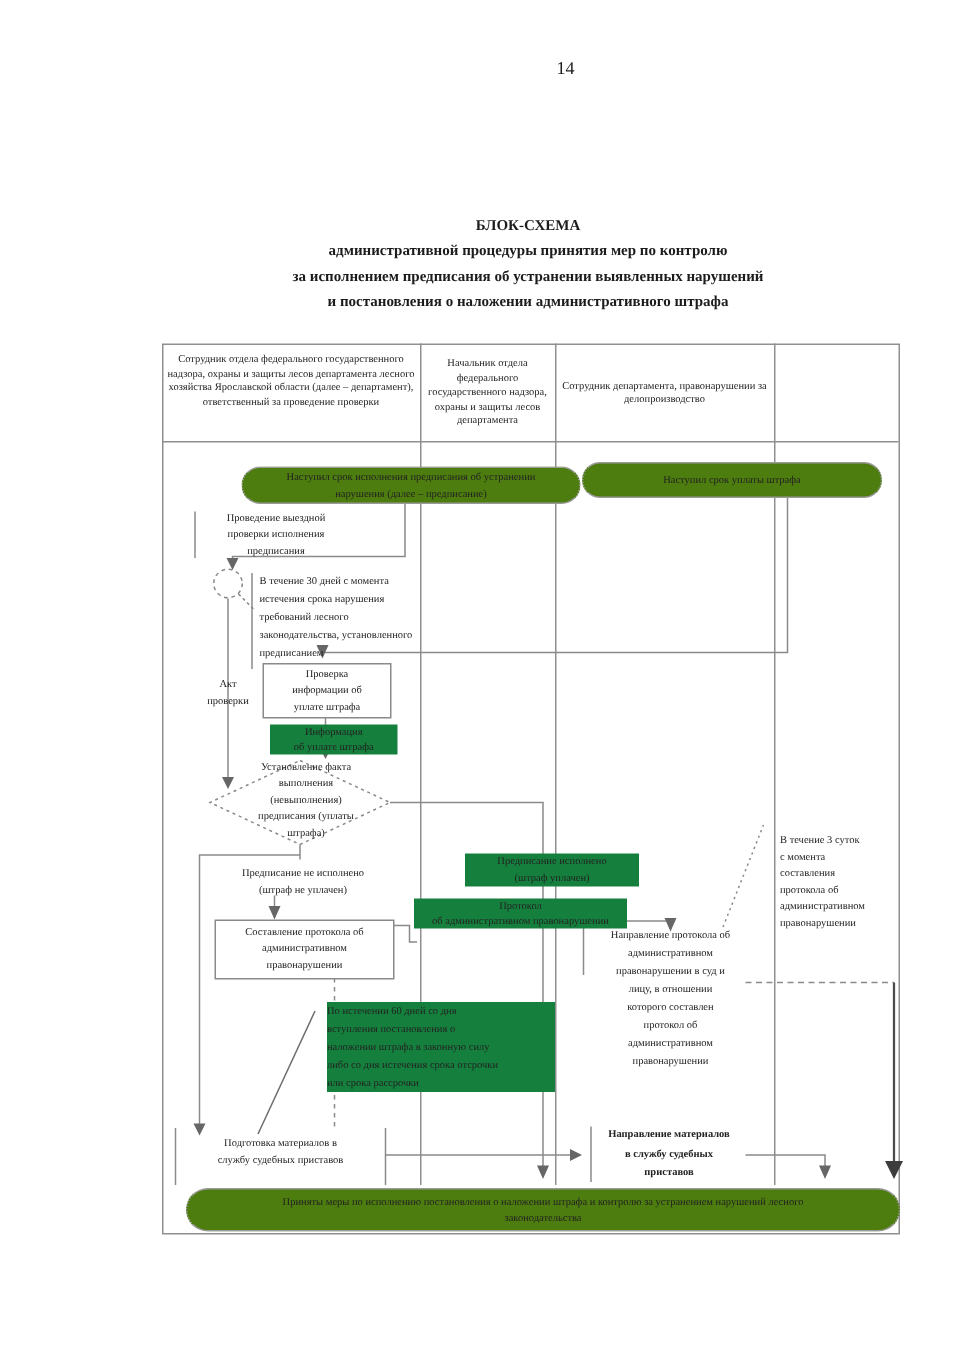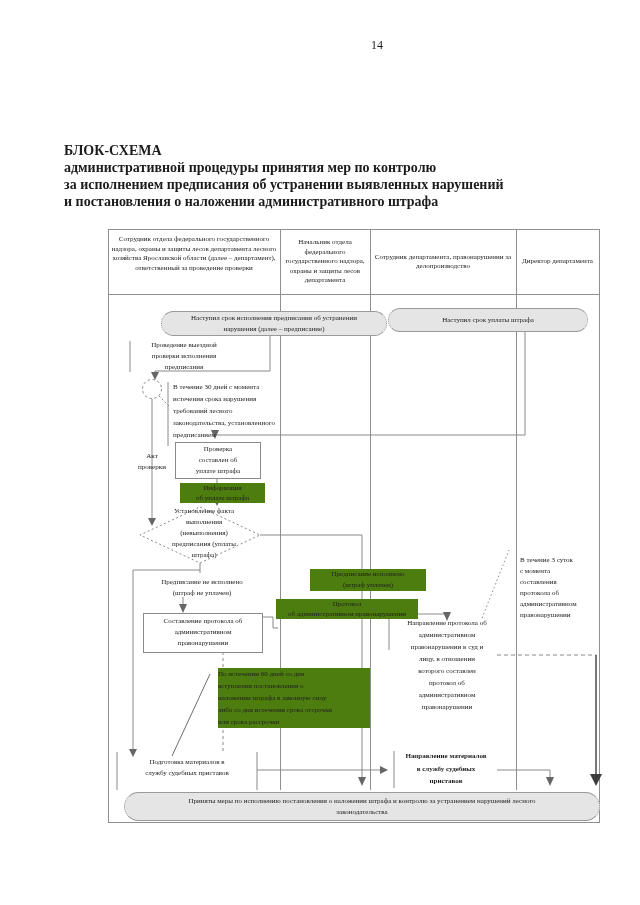--- a/index.html
+++ b/index.html
@@ -5,31 +5,31 @@
   html,body{margin:0;padding:0;background:#ffffff;}
   .page{
     position:relative;width:640px;height:905px;background:#ffffff;
     font-family:"Liberation Serif","DejaVu Serif",serif;color:#1c1c1c;overflow:hidden;
   }
   .abs{position:absolute;}
   .pre{white-space:pre-line;}
   
   .pageno{left:0;top:38px;width:754px;text-align:center;font-size:12px;}
   .appendix{left:380px;top:74px;font-size:12px;line-height:15px;}
-  .doc-title{left:64px;top:142px;width:576px;text-align:left;font-weight:bold;font-size:14px;line-height:17px;}
+  .doc-title{left:64px;top:142px;width:576px;text-align:center;font-weight:bold;font-size:10px;line-height:17px;}
   
   .fc{font-size:7px;line-height:11px;color:#222;z-index:3;}
   .ctr{text-align:center;}
   .lane-head{display:flex;align-items:center;justify-content:center;text-align:center;line-height:9.5px;z-index:3;}
   .stadium{
     border:1px dotted #9a9a9a;border-top-style:solid;border-bottom-style:solid;
     border-radius:14px;display:flex;align-items:center;justify-content:center;
-    text-align:center;z-index:3;background:#e5e5e5;
+    text-align:center;z-index:3;background:#4d7c0f;
   }
-  .whitebg{background:#4d7c0f;}
+  .whitebg{background:#15803d;}
   svg{position:absolute;left:0;top:0;z-index:1;}
 </style>
 </head>
 <body>
 
 <div class="page">
 
   <svg width="640" height="905">
 
     <g stroke="#8f8f8f" fill="none" stroke-width="1">
@@ -90,40 +90,39 @@
   <div class="abs doc-title">
     <div>БЛОК-СХЕМА</div>
     <div>административной процедуры принятия мер по контролю</div>
     <div>за исполнением предписания об устранении выявленных нарушений</div>
     <div>и постановления о наложении административного штрафа</div>
   </div>
 
   <div class="abs fc lane-head" style="left:110px;top:231px;width:168px;height:46px;">Сотрудник отдела федерального государственного надзора, охраны и защиты лесов департамента лесного хозяйства Ярославской области (далее – департамент), ответственный за проведение проверки</div>
   <div class="abs fc lane-head" style="left:282px;top:231px;width:86px;height:62px;">Начальник отдела федерального государственного надзора, охраны и защиты лесов департамента</div>
   <div class="abs fc lane-head" style="left:372px;top:231px;width:142px;height:62px;">Сотрудник департамента, правонарушении за делопроизводство</div>
-  <div class="abs fc lane-head" style="left:518px;top:231px;width:79px;height:62px;">Директор департамента</div>
 
   <div class="abs fc stadium pre" style="left:161px;top:311px;width:224px;height:23px;">Наступил срок исполнения предписания об устранении
 нарушения (далее – предписание)</div>
   <div class="abs fc stadium" style="left:388px;top:308px;width:198px;height:22px;">Наступил срок уплаты штрафа</div>
   <div class="abs fc ctr pre" style="left:133px;top:340px;width:102px;">Проведение выездной
 проверки исполнения
 предписания</div>
 
   <div class="abs fc stadium pre" style="left:124px;top:792px;width:474px;height:27px;border-radius:15px;">Приняты меры по исполнению постановления о наложении штрафа и контролю за устранением нарушений лесного
 законодательства</div>
   <div class="abs fc pre" style="left:173px;top:381px;width:140px;line-height:12px;">В течение 30 дней с момента
 истечения срока нарушения
 требований лесного
 законодательства, установленного
 предписанием</div>
   <div class="abs fc ctr pre" style="left:130px;top:451px;width:44px;">Акт
 проверки</div>
   <div class="abs fc ctr pre" style="left:176px;top:444px;width:84px;">Проверка
-составлен об
+информации об
 уплате штрафа</div>
   <div class="abs fc ctr pre whitebg" style="left:180px;top:483px;width:85px;line-height:10px;">Информация
 об уплате штрафа</div>
   <div class="abs fc ctr pre" style="left:138px;top:506px;width:132px;">Установление факта
 выполнения
 (невыполнения)
 предписания (уплаты
 штрафа)</div>
   <div class="abs fc ctr pre" style="left:140px;top:577px;width:124px;">Предписание не исполнено
 (штраф не уплачен)</div>

